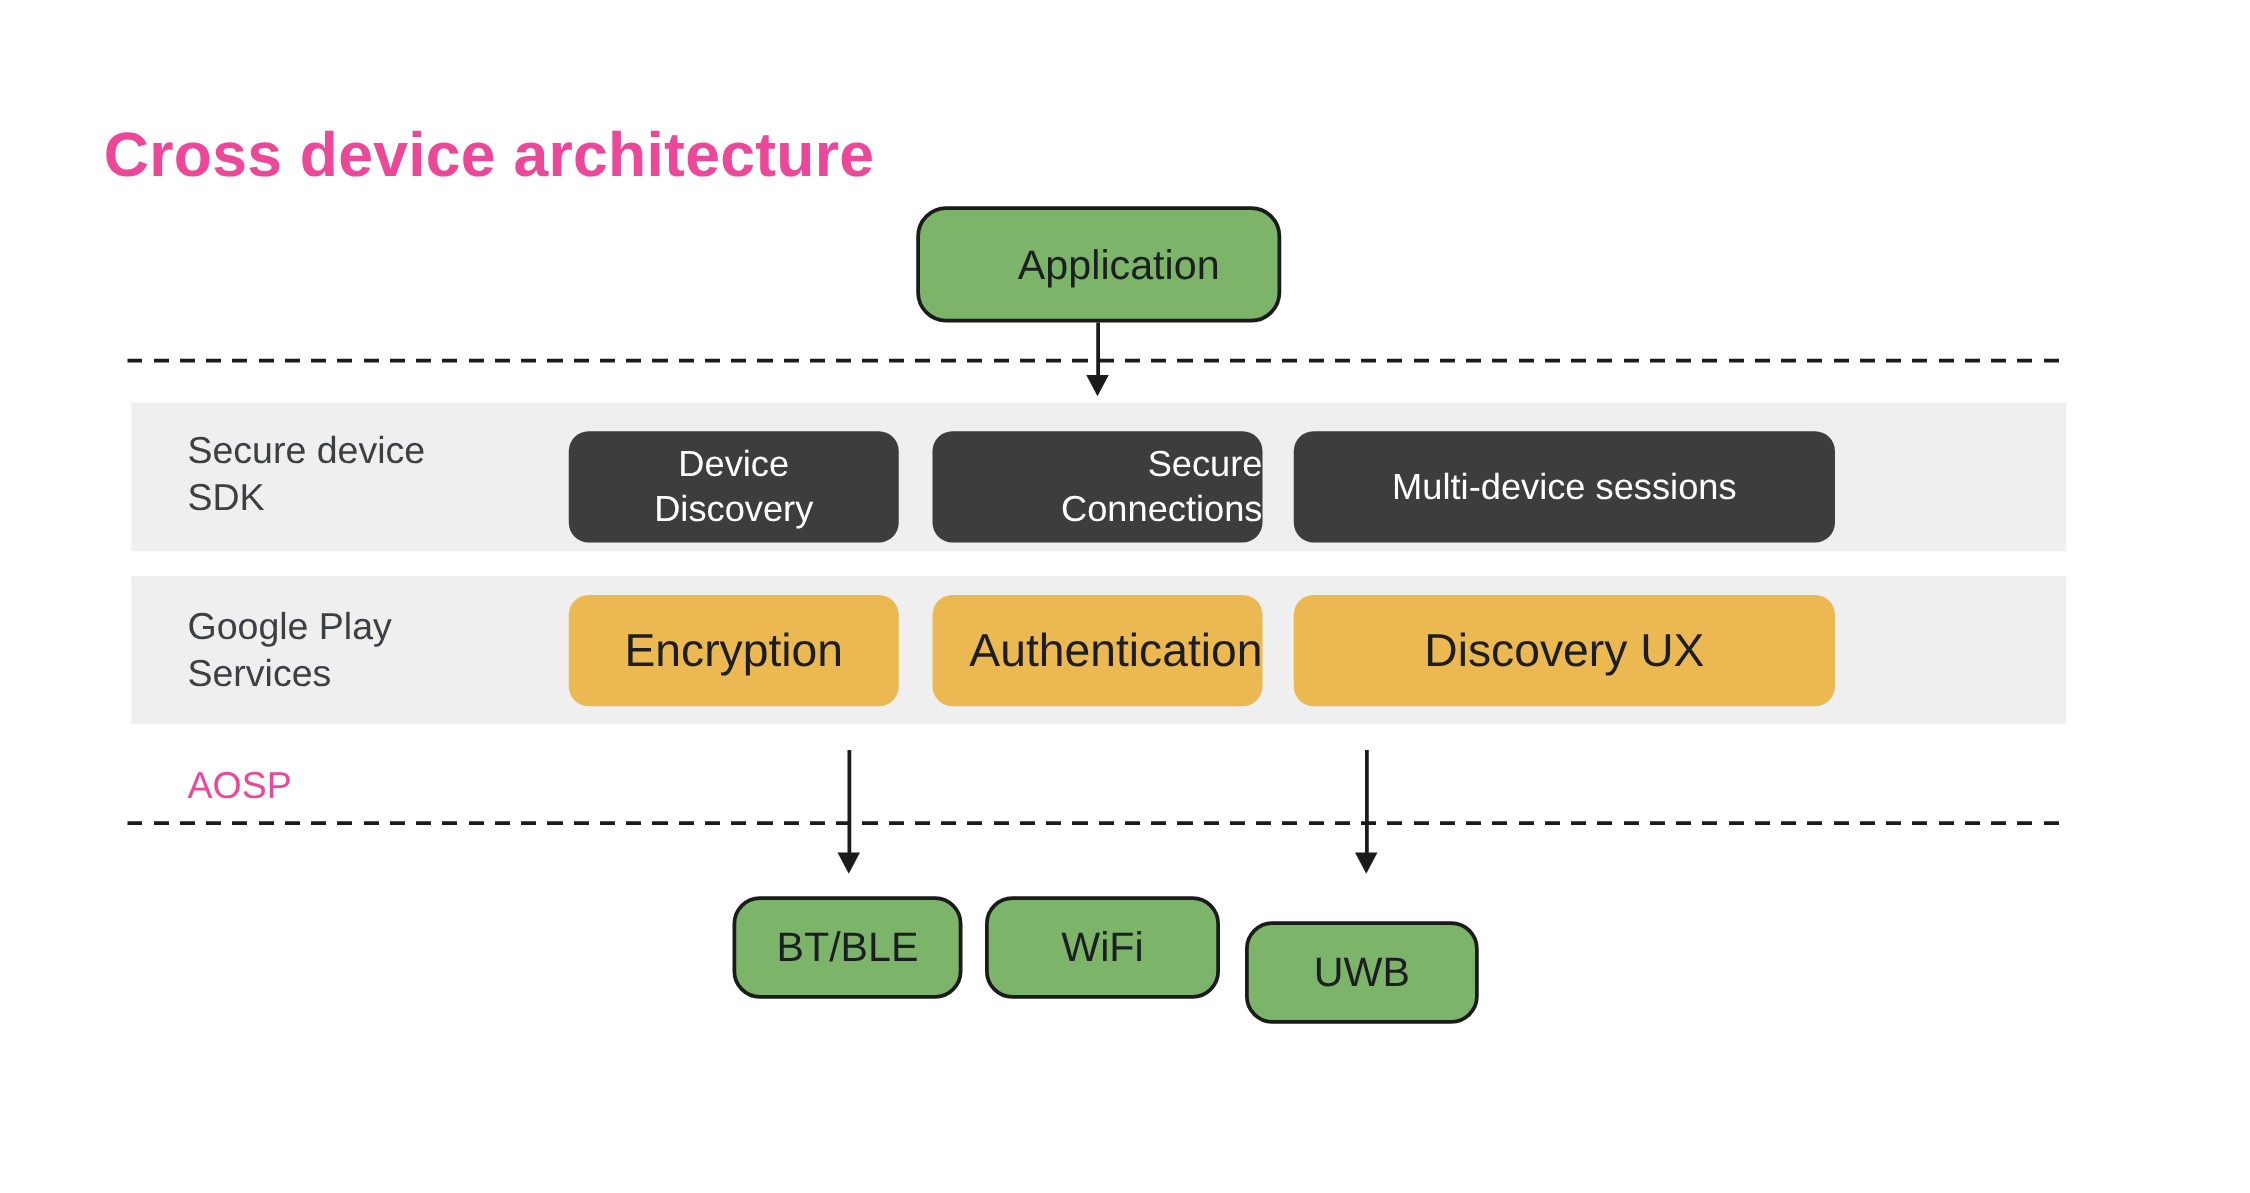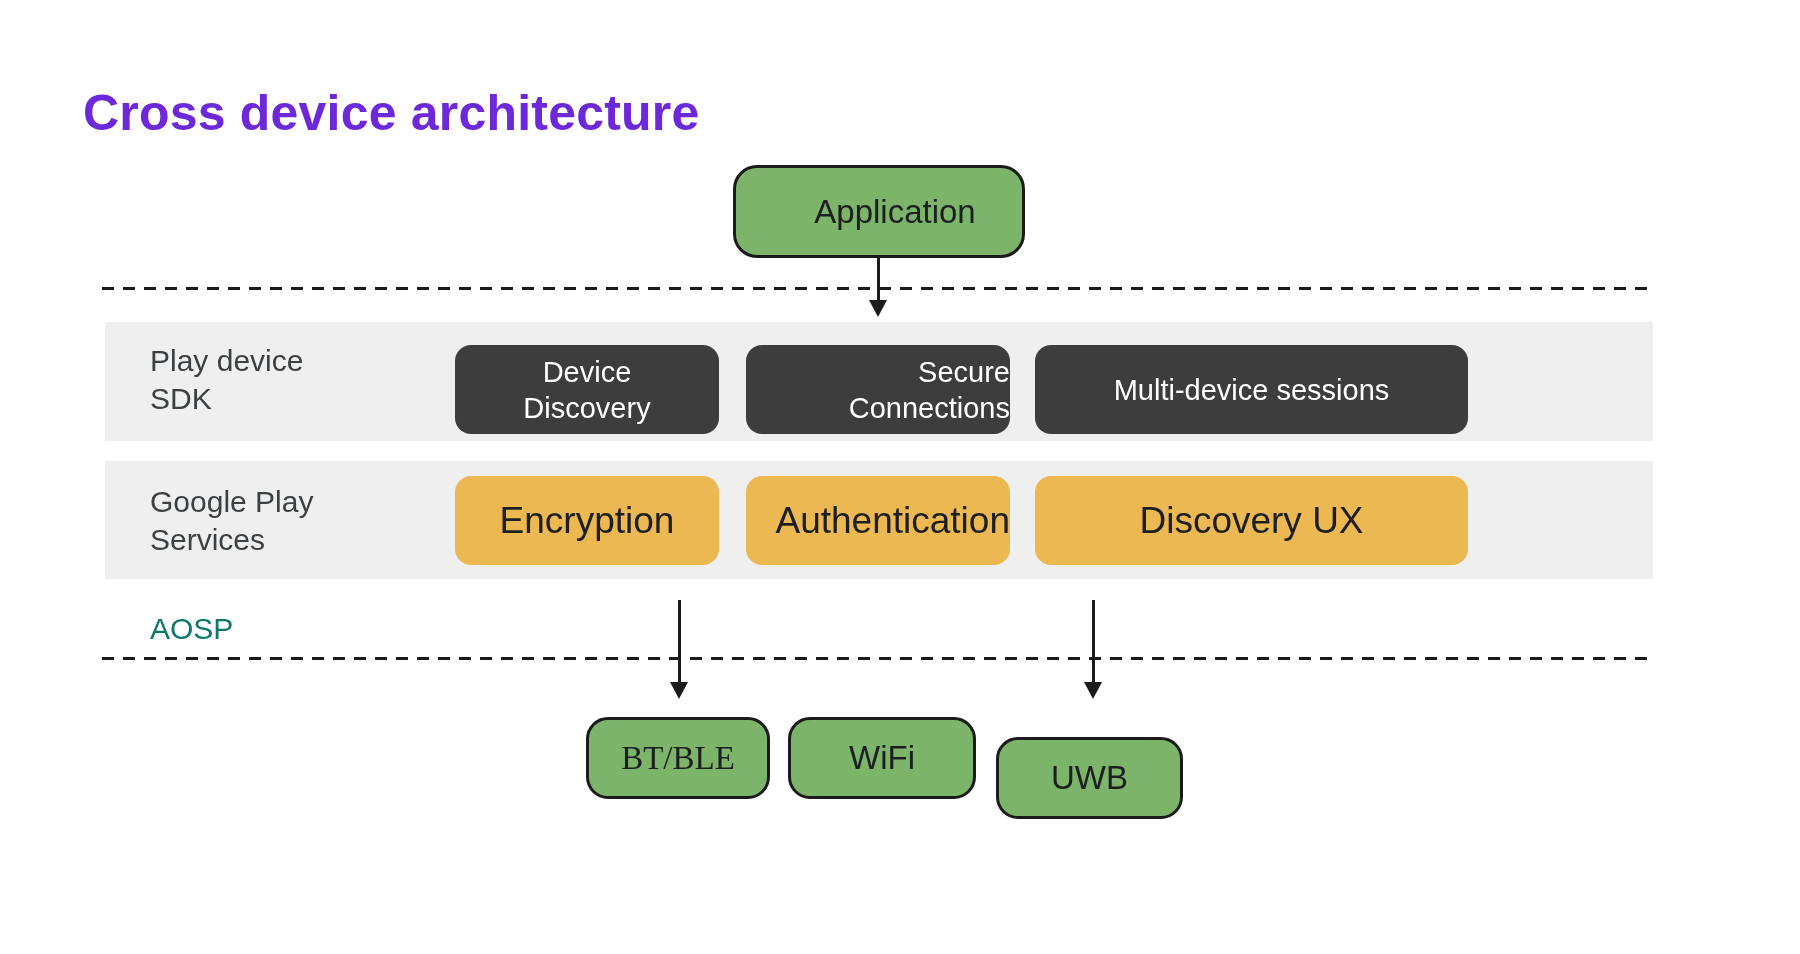--- a/index.html
+++ b/index.html
@@ -11,25 +11,25 @@
     width: 1800px;
     height: 954px;
     position: relative;
     font-family: "Liberation Sans", sans-serif;
     color: #202124;
     overflow: hidden;
   }
   .abs { position: absolute; box-sizing: border-box; }
 
   .page-title {
-    left: 83px; top: 84px;
+    left: 83px; top: 95px;
     font-size: 50px;
     font-weight: 600;
     letter-spacing: 0.2px;
-    color: #6d28d9;
+    color: #ec4899;
     white-space: nowrap;
   }
 
   .node {
     display: flex;
     flex-direction: column;
     align-items: center;
     justify-content: center;
     text-align: center;
   }
@@ -52,21 +52,21 @@
   .band-gps { top: 461px; height: 118px; }
 
   .layer-label {
     left: 150px;
     font-size: 30px;
     line-height: 38px;
     color: #3c4043;
   }
   .label-sdk { top: 342px; }
   .label-gps { top: 483px; }
-  .label-aosp { top: 610px; font-size: 30px; color: #0f766e; }
+  .label-aosp { top: 610px; font-size: 30px; color: #ec4899; }
 
   .dark-box {
     top: 345px; height: 89px;
     background: var(--dark, #3d3d3d);
     color: #ffffff;
     border-radius: 16px;
     font-size: 29px; font-weight: 500;
     line-height: 36px;
   }
   .orange-box {
@@ -81,21 +81,21 @@
   .col3 { left: 1035px; width: 433px; }
 
   .transport-node {
     top: 717px; height: 82px;
     background: var(--green, #7cb569);
     border: 3px solid var(--line, #1b1b1b);
     border-radius: 22px;
     font-size: 33px; font-weight: 500;
     color: #1c1e21;
   }
-  .t1 { left: 586px; width: 184px; font-family: Liberation Serif, serif; }
+  .t1 { left: 586px; width: 184px; }
   .t2 { left: 788px; width: 188px; }
   .t3 { left: 996px; width: 187px; margin-top: 20px; }
 
   .dashed-line {
     left: 102px; width: 1546px; height: 3px;
     background: repeating-linear-gradient(90deg,
       var(--line, #1b1b1b) 0px, var(--line, #1b1b1b) 12px,
       transparent 12px, transparent 21px);
   }
   .dash-top { top: 287px; }
@@ -128,21 +128,21 @@
 <div class="abs node app-node">
   <span>Application</span>
 </div>
 <div class="abs arrow-line a1-line"></div>
 <div class="abs arrow-head a1-head"></div>
 
 <div class="abs dashed-line dash-top"></div>
 
 <div class="abs band band-sdk"></div>
 <div class="abs layer-label label-sdk two-line">
-  <span>Play device</span>
+  <span>Secure device</span>
   <span>SDK</span>
 </div>
 <div class="abs node dark-box col1">
   <span>Device</span>
   <span>Discovery</span>
 </div>
 <div class="abs node dark-box col2">
   <span>Secure</span>
   <span>Connections</span>
 </div>

